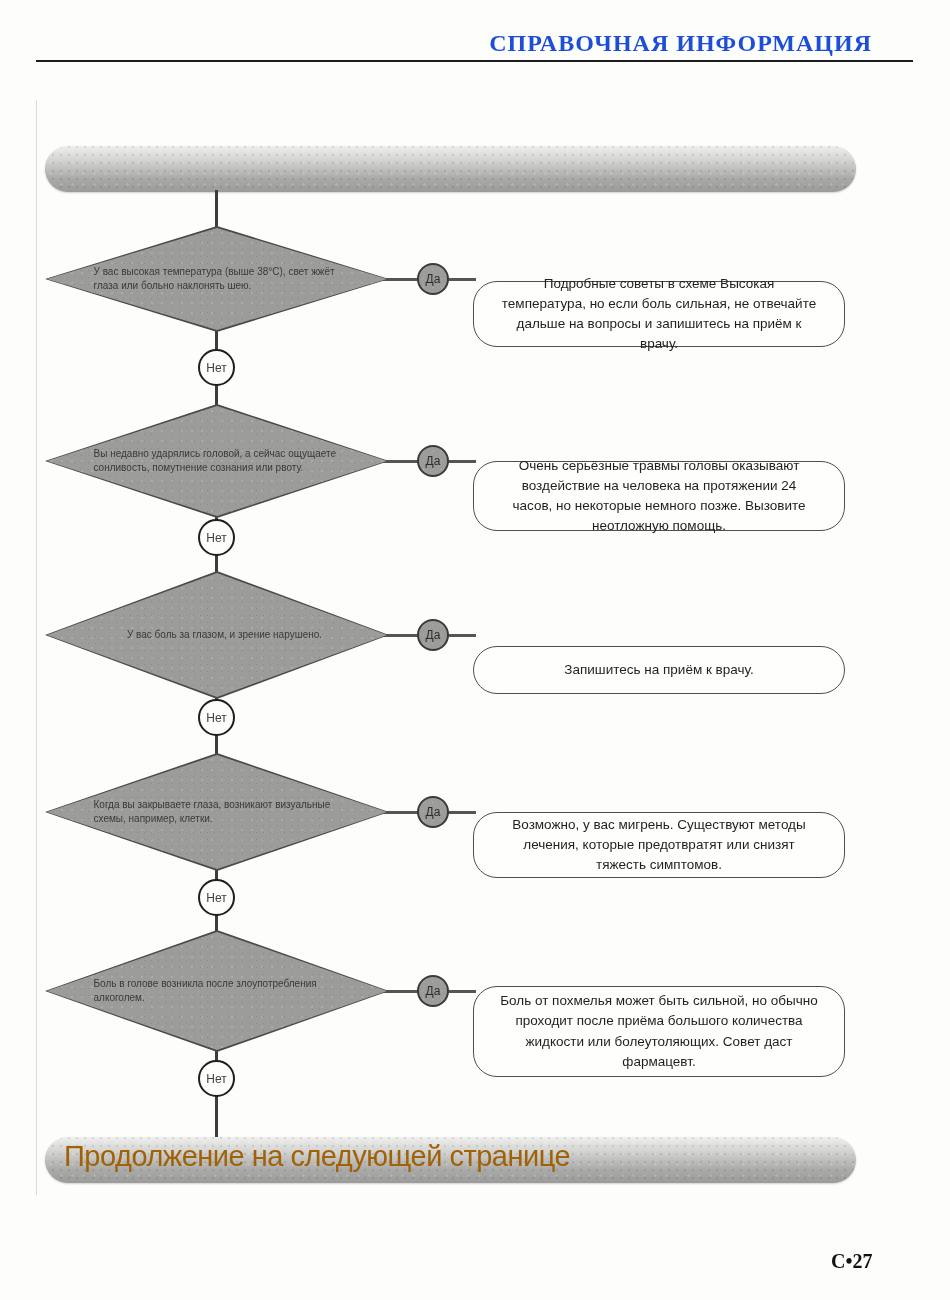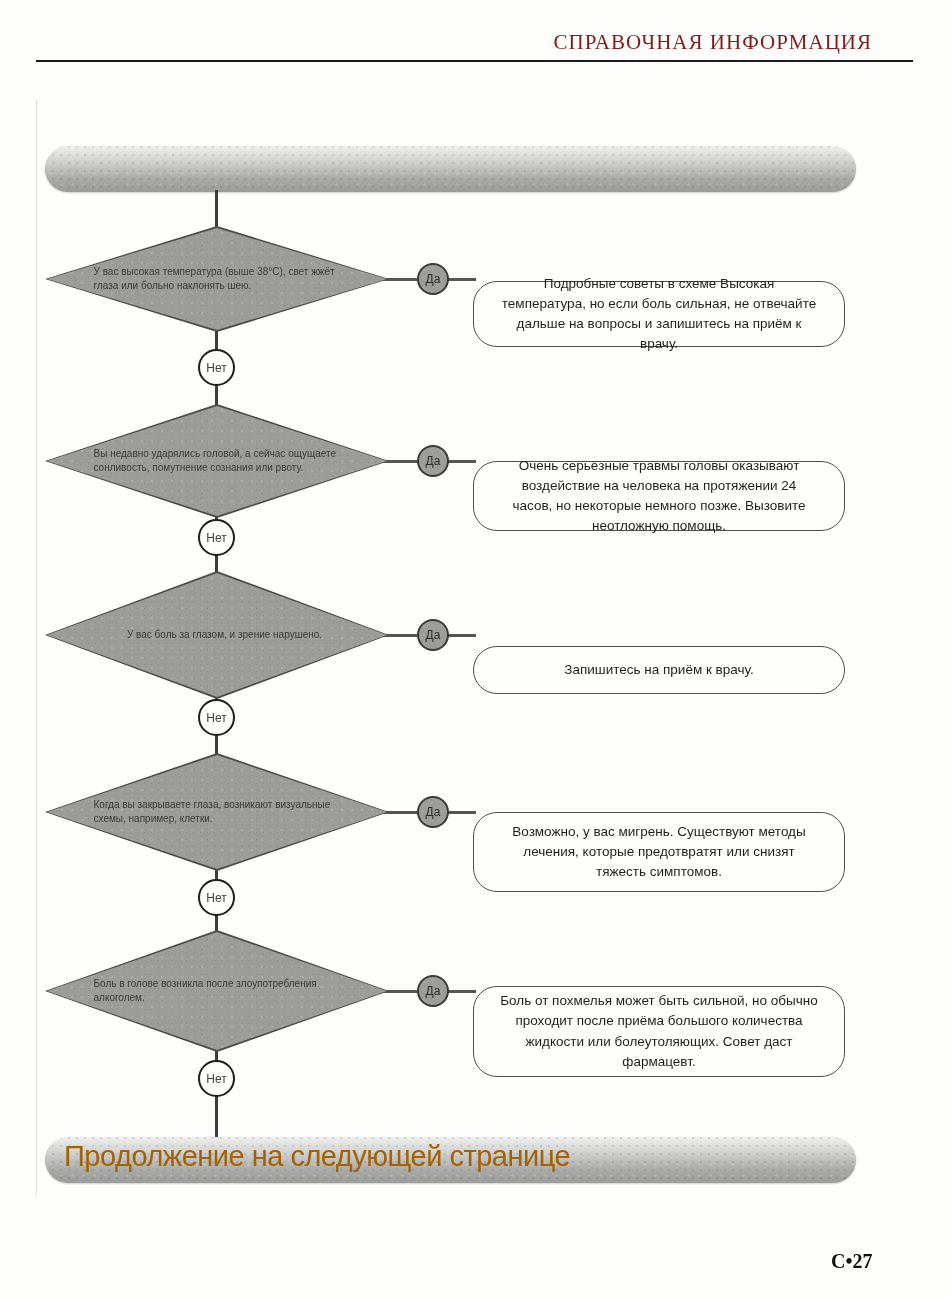--- a/index.html
+++ b/index.html
@@ -8,22 +8,22 @@
     background:#fdfdfb; overflow:hidden;
     font-family:"Liberation Sans", sans-serif;
     color:#222;
   }
   .page-frame-left{
     position:absolute; left:36px; top:100px; width:1px; height:1095px;
     background:#dcdcda;
   }
   .header-title{
     position:absolute; top:30px; right:78px;
-    font-family:"Liberation Serif", serif; font-weight:normal;
-    font-size:21px; letter-spacing:1px; color:#7f1d1d;
+    font-family:"Liberation Serif", serif; font-weight:bold;
+    font-size:24px; letter-spacing:1px; color:#1d4ed8;
   }
   .header-rule{
     position:absolute; left:36px; top:60px; width:877px; height:2px;
     background:#1c1c1c;
   }
   .banner{
     position:absolute; left:45px; width:811px; height:46px;
     border-radius:26px;
     background-color:#a8a8a8;
     background-image:
@@ -176,21 +176,21 @@
 
   <div class="hline" style="top:811px;"></div>
   <div class="diamond" style="top:753px; height:118px;">
     <div class="diamond-fill">
       <div class="diamond-text">Когда вы закрываете глаза, возникают визуальные схемы, например, клетки.</div>
     </div>
   </div>
   <div class="yes-circle" style="top:796px;">
     <span>Да</span>
   </div>
-  <div class="answer-box" style="top:777px; height:80px;">
+  <div class="answer-box" style="top:777px; height:66px;">
     <div class="answer-text">Возможно, у вас мигрень. Существуют методы лечения, которые предотвратят или снизят тяжесть симптомов.</div>
   </div>
   <div class="no-circle" style="top:879px;">
     <span>Нет</span>
   </div>
 
   <div class="hline" style="top:990px;"></div>
   <div class="diamond" style="top:930px; height:122px;">
     <div class="diamond-fill">
       <div class="diamond-text">Боль в голове возникла после злоупотребления алкоголем.</div>

